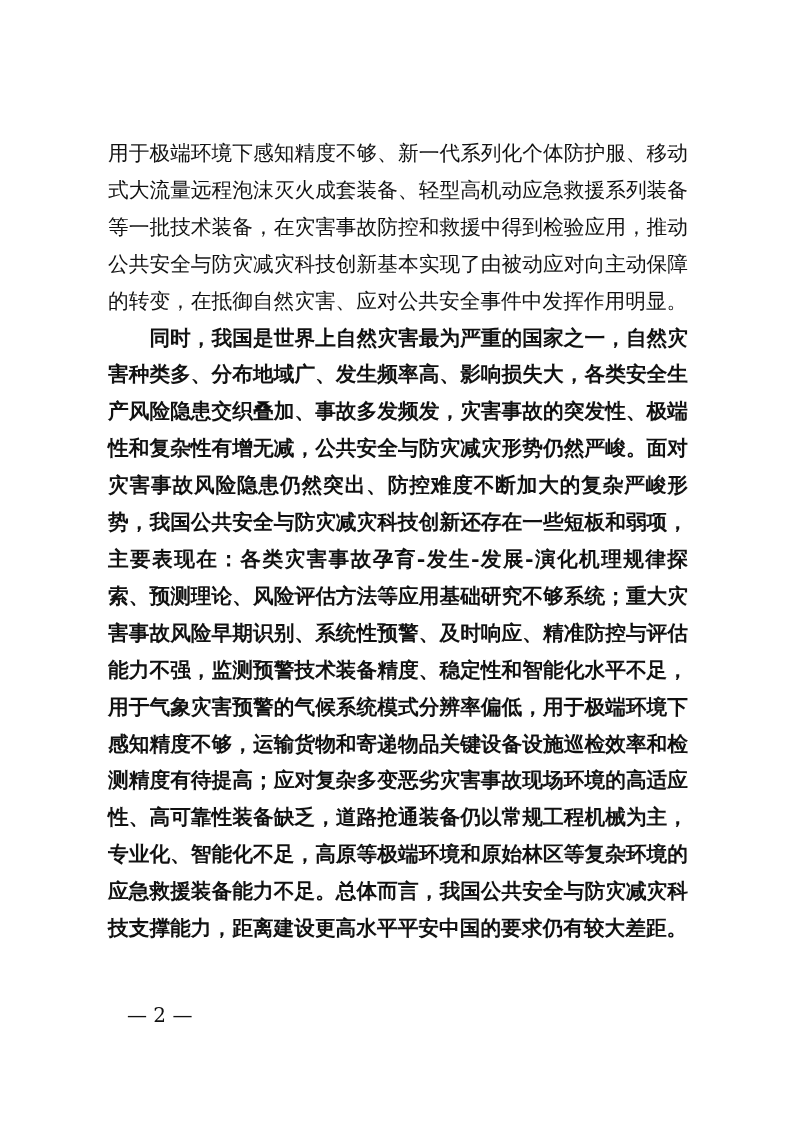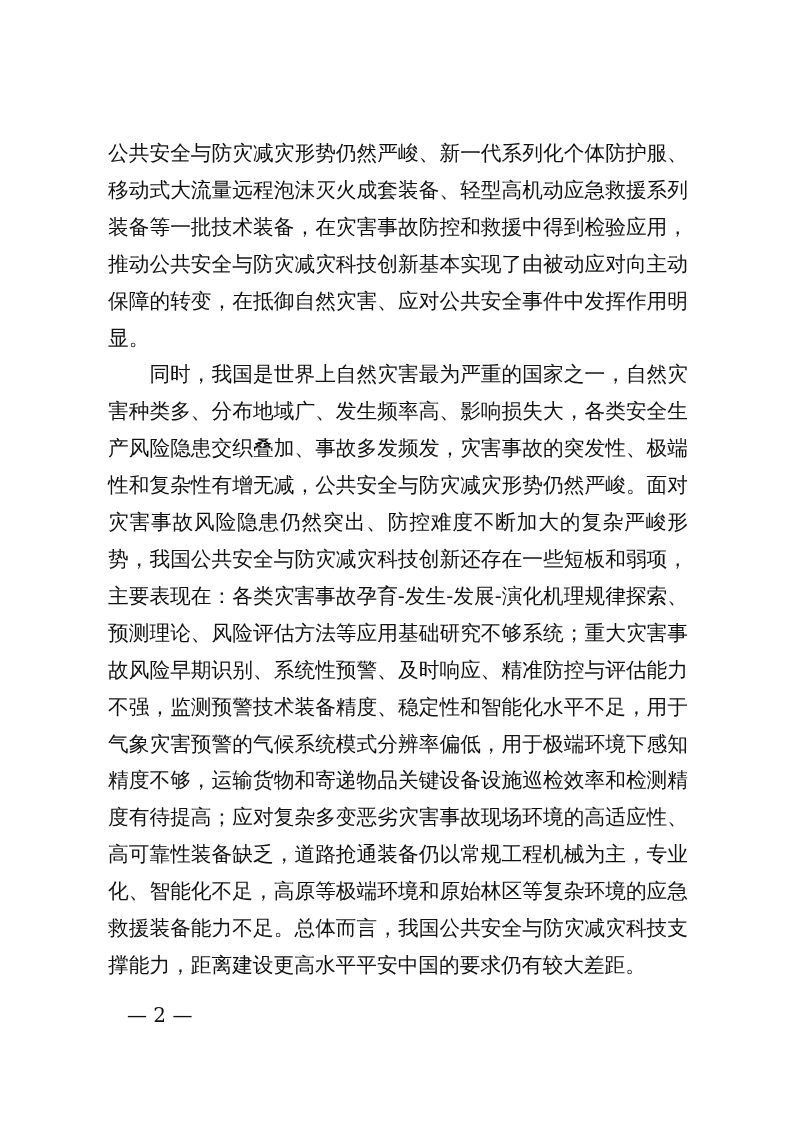--- a/index.html
+++ b/index.html
@@ -25,32 +25,33 @@
     margin: 0;
     font-size: 20.7px;
     line-height: 36.9px;
     text-align: justify;
     text-align-last: left;
     word-break: break-all;
     letter-spacing: 0;
   }
   .para.indent {
     text-indent: 41.4px;
+    font-weight: bold;
   }
   .page-number {
     position: absolute;
     left: 127px;
     top: 1001px;
     font-size: 20px;
     line-height: 28px;
     white-space: pre;
     color: #111111;
   }
 </style>
 </head>
 <body>
 
 <div class="page-body">
-  <p class="para">公共安全与防灾减灾形势仍然严峻、新一代系列化个体防护服、移动式大流量远程泡沫灭火成套装备、轻型高机动应急救援系列装备等一批技术装备，在灾害事故防控和救援中得到检验应用，推动公共安全与防灾减灾科技创新基本实现了由被动应对向主动保障的转变，在抵御自然灾害、应对公共安全事件中发挥作用明显。</p>
+  <p class="para">用于极端环境下感知精度不够、新一代系列化个体防护服、移动式大流量远程泡沫灭火成套装备、轻型高机动应急救援系列装备等一批技术装备，在灾害事故防控和救援中得到检验应用，推动公共安全与防灾减灾科技创新基本实现了由被动应对向主动保障的转变，在抵御自然灾害、应对公共安全事件中发挥作用明显。</p>
   <p class="para indent">同时，我国是世界上自然灾害最为严重的国家之一，自然灾害种类多、分布地域广、发生频率高、影响损失大，各类安全生产风险隐患交织叠加、事故多发频发，灾害事故的突发性、极端性和复杂性有增无减，公共安全与防灾减灾形势仍然严峻。面对灾害事故风险隐患仍然突出、防控难度不断加大的复杂严峻形势，我国公共安全与防灾减灾科技创新还存在一些短板和弱项，主要表现在：各类灾害事故孕育-发生-发展-演化机理规律探索、预测理论、风险评估方法等应用基础研究不够系统；重大灾害事故风险早期识别、系统性预警、及时响应、精准防控与评估能力不强，监测预警技术装备精度、稳定性和智能化水平不足，用于气象灾害预警的气候系统模式分辨率偏低，用于极端环境下感知精度不够，运输货物和寄递物品关键设备设施巡检效率和检测精度有待提高；应对复杂多变恶劣灾害事故现场环境的高适应性、高可靠性装备缺乏，道路抢通装备仍以常规工程机械为主，专业化、智能化不足，高原等极端环境和原始林区等复杂环境的应急救援装备能力不足。总体而言，我国公共安全与防灾减灾科技支撑能力，距离建设更高水平平安中国的要求仍有较大差距。</p>
 </div>
 
 <div class="page-number">— 2 —</div>
 
 </body></html>

